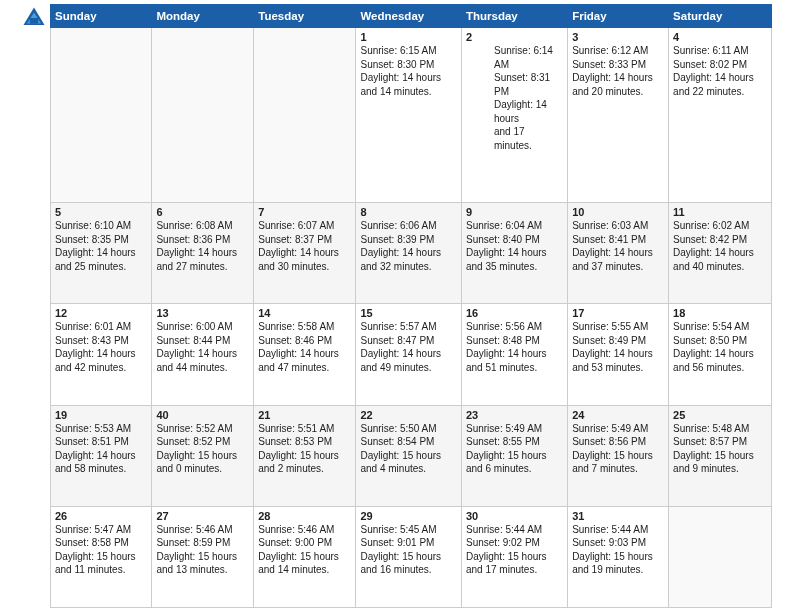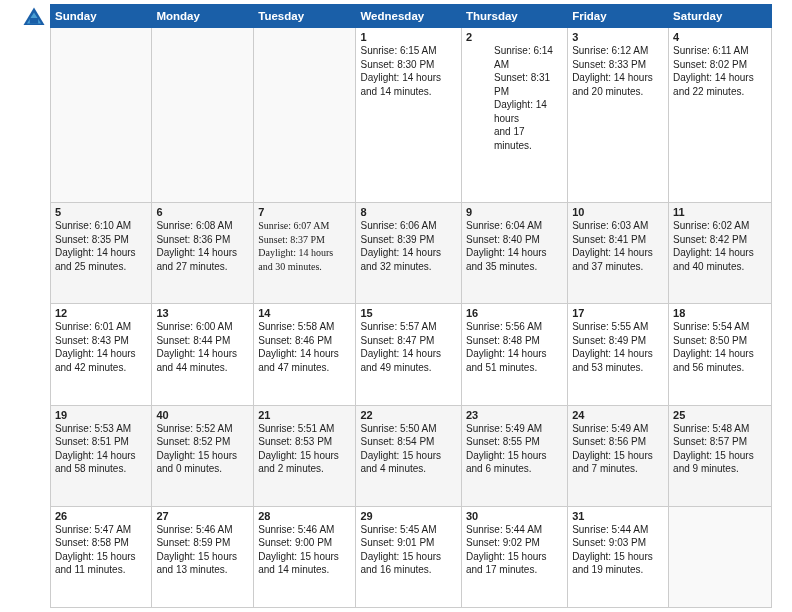--- a/index.html
+++ b/index.html
@@ -177,21 +177,21 @@
           </td>
           <td>
             <span class="day-num">6</span>
             <div class="cell-text" style="white-space: pre-line;">Sunrise: 6:08 AM
 Sunset: 8:36 PM
 Daylight: 14 hours
 and 27 minutes.</div>
           </td>
           <td>
             <span class="day-num">7</span>
-            <div class="cell-text" style="white-space: pre-line; font-family: Liberation Serif, serif;">Sunrise: 6:07 AM
+            <div class="cell-text" style="white-space: pre-line;">Sunrise: 6:07 AM
 Sunset: 8:37 PM
 Daylight: 14 hours
 and 30 minutes.</div>
           </td>
           <td>
             <span class="day-num">8</span>
             <div class="cell-text" style="white-space: pre-line;">Sunrise: 6:06 AM
 Sunset: 8:39 PM
 Daylight: 14 hours
 and 32 minutes.</div>

